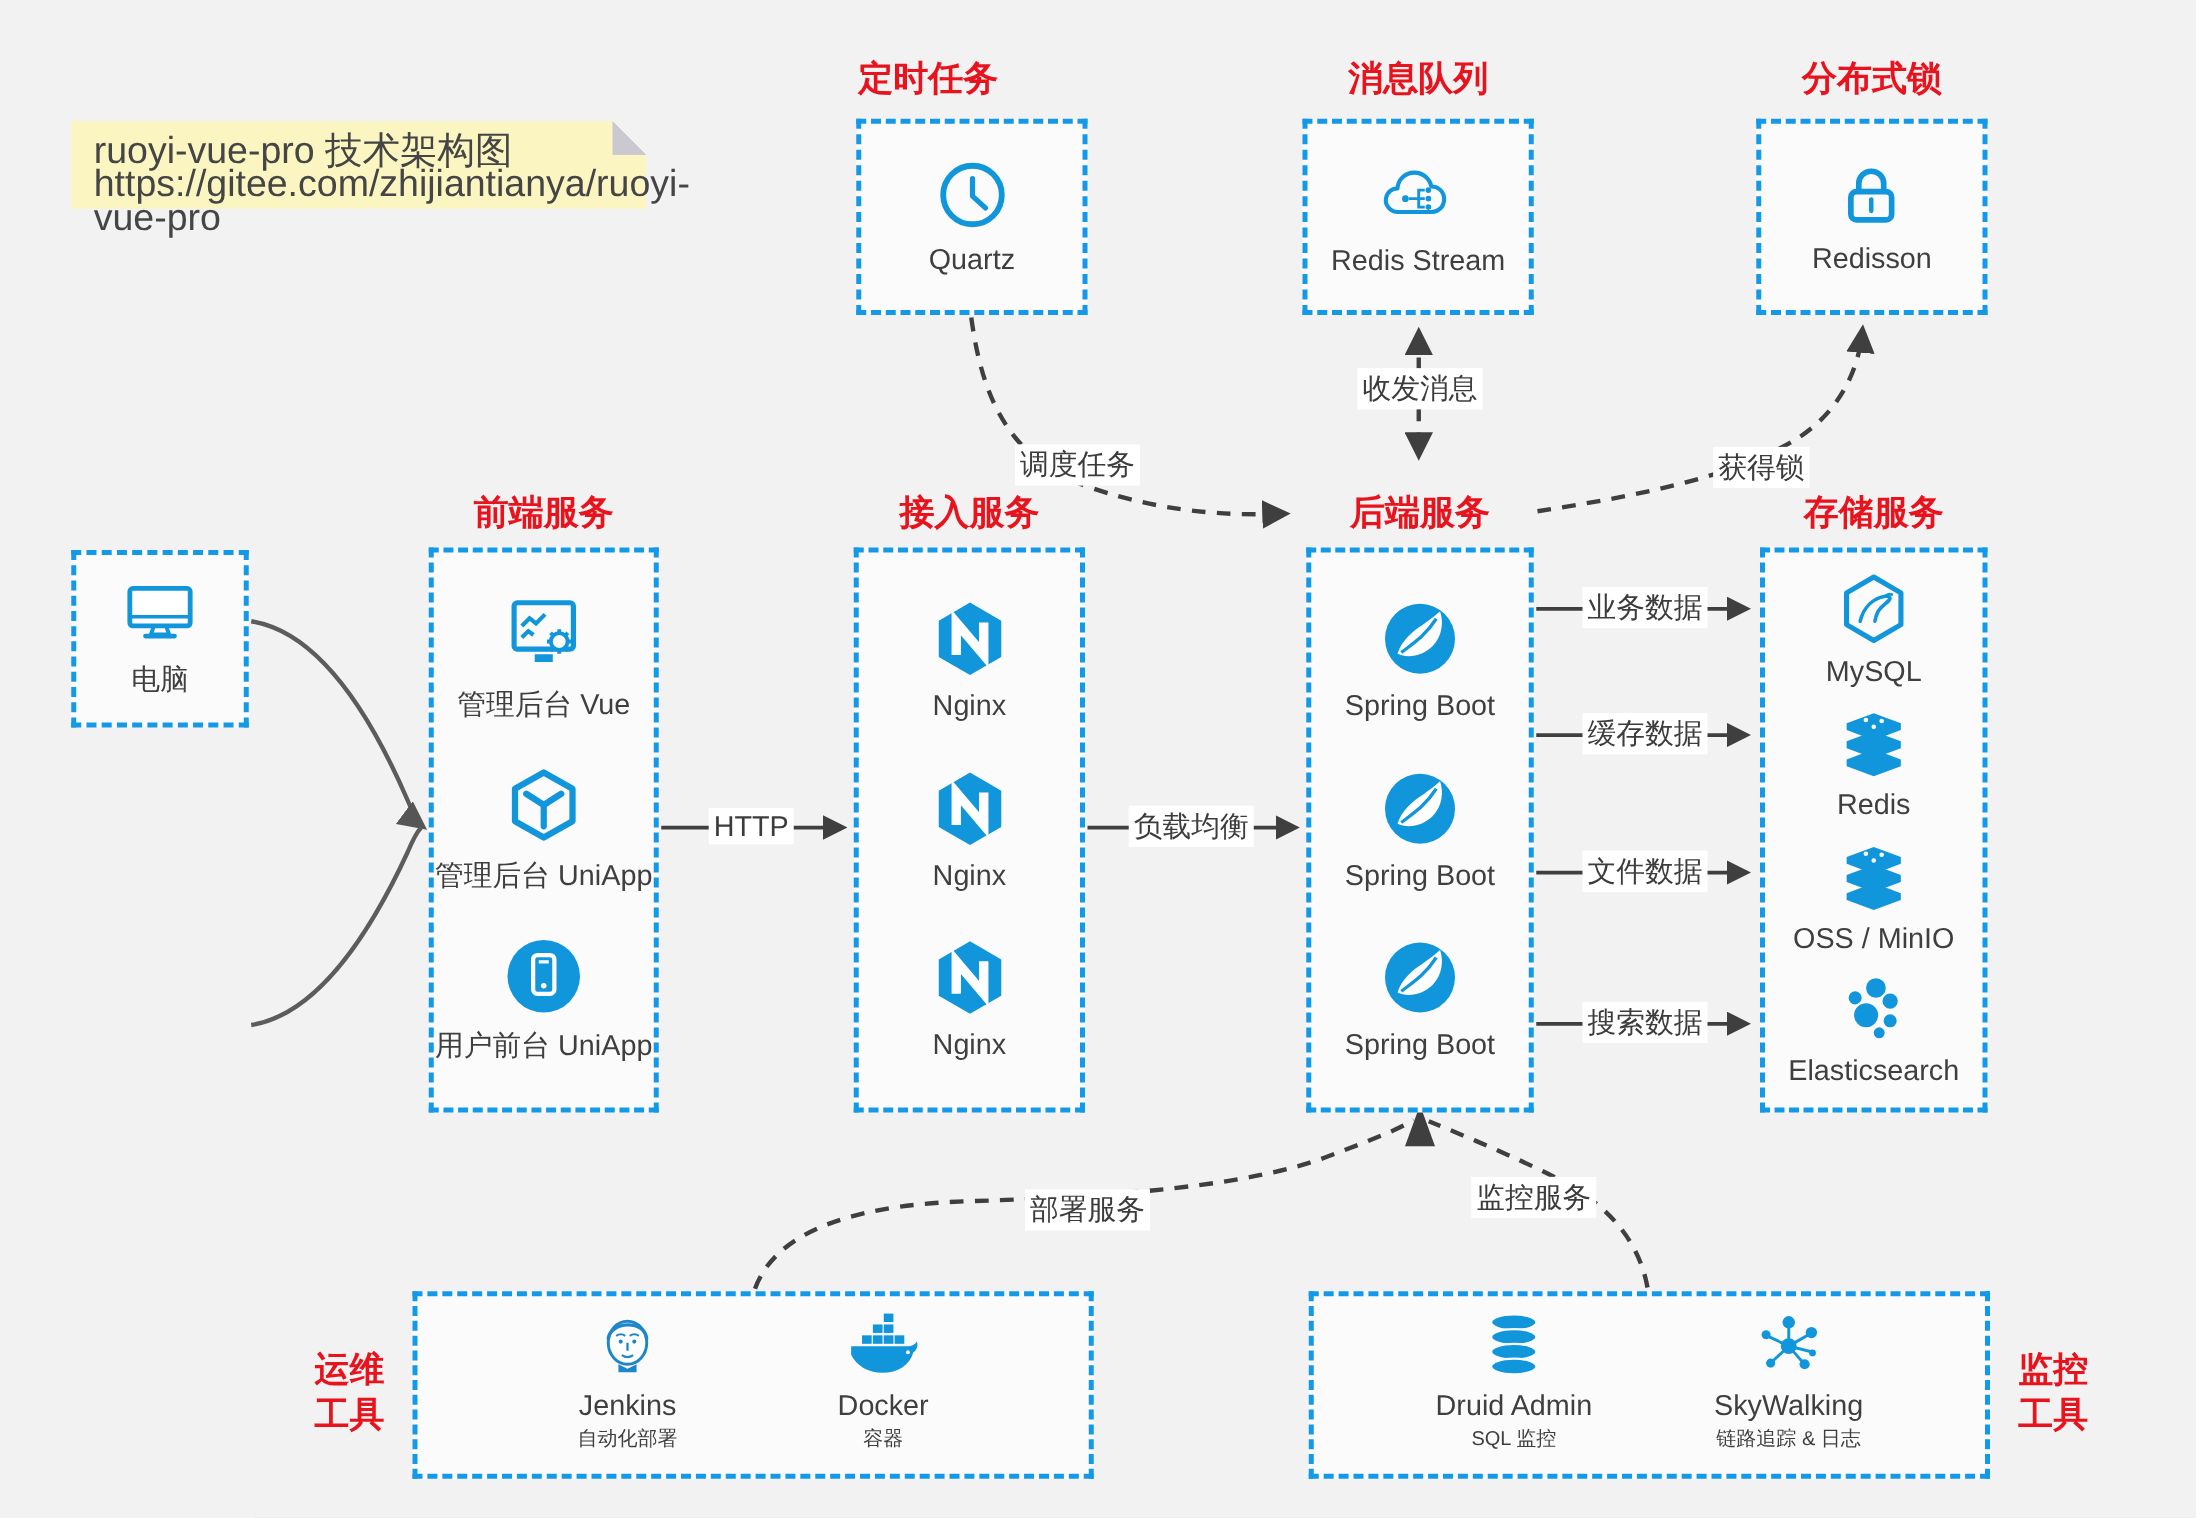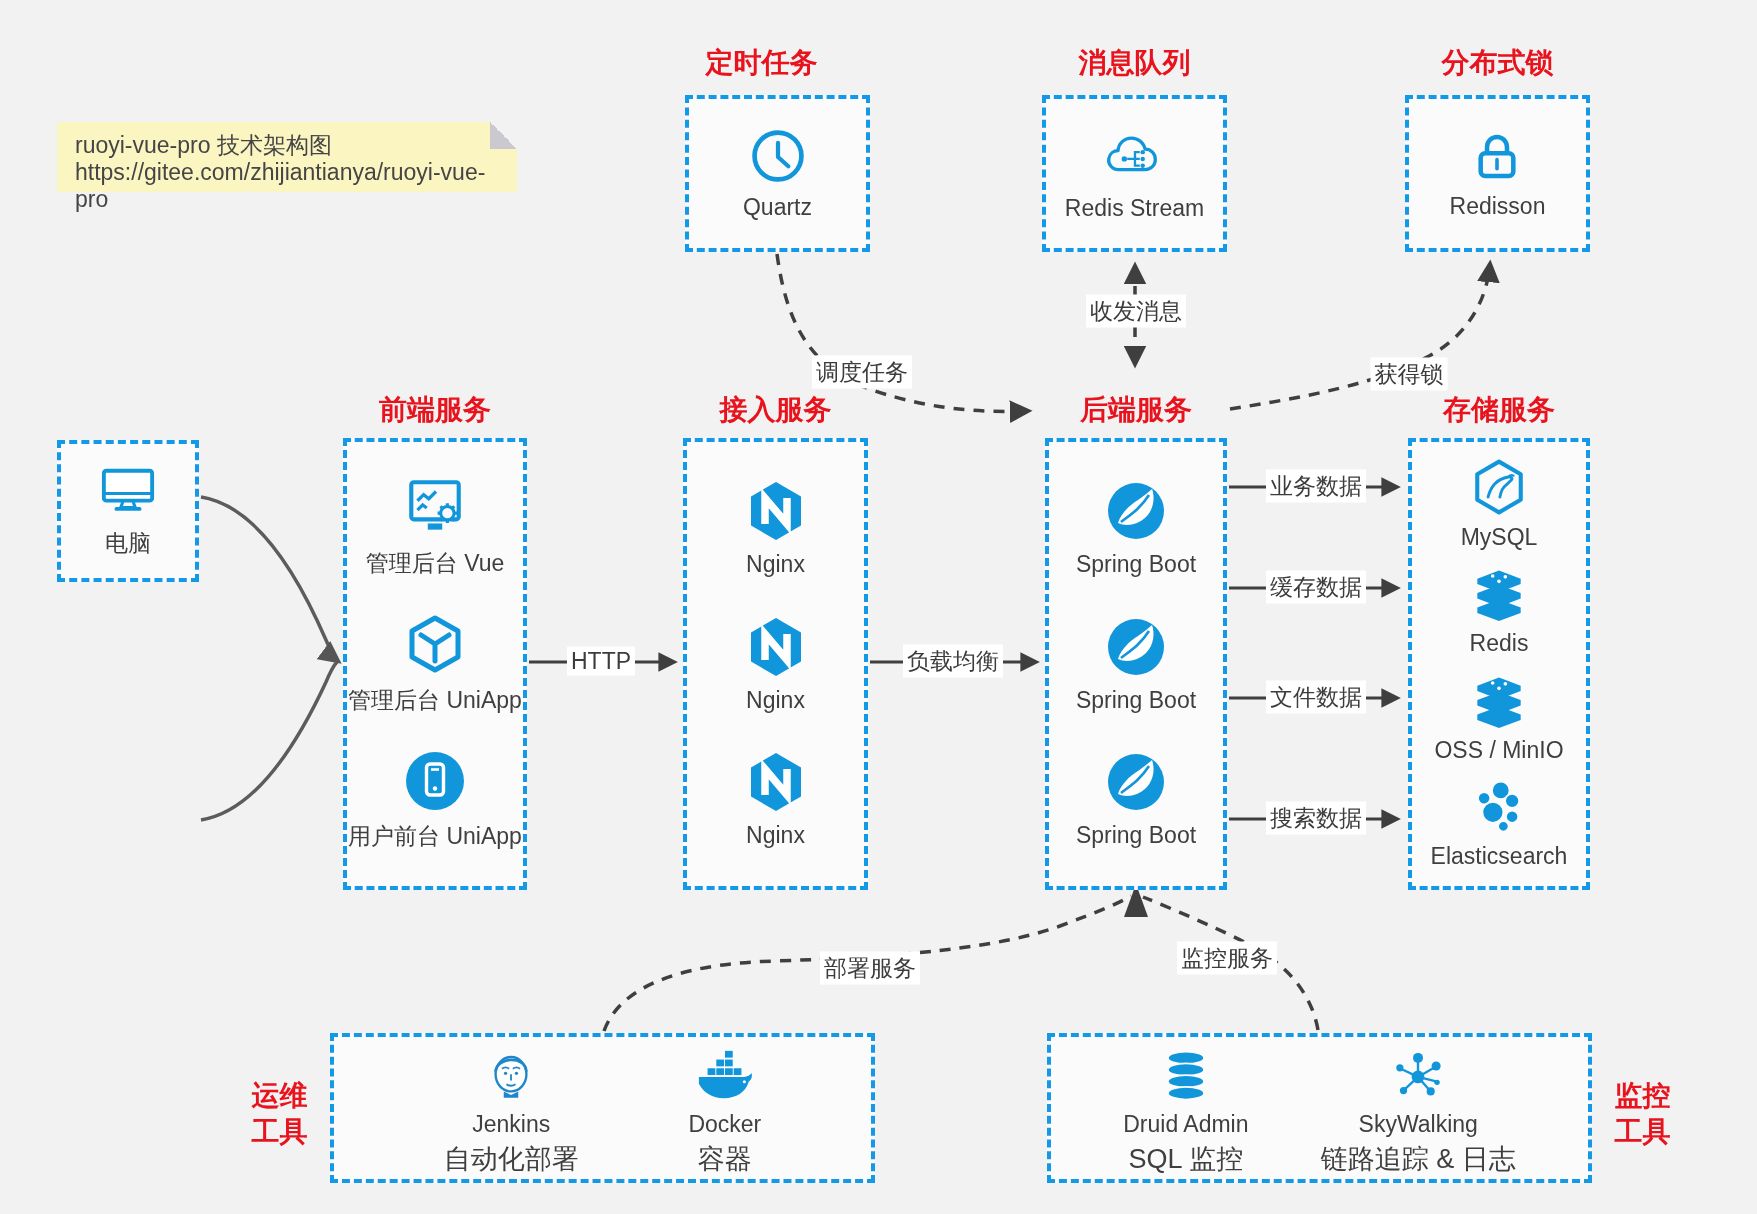--- a/index.html
+++ b/index.html
@@ -4,33 +4,33 @@
 <style>
   html,body{margin:0;padding:0;background:#e9e9ea;}
   .canvas{
     position:relative;width:1757px;height:1214px;background:#f2f2f3;
     font-family:"Liberation Sans","DejaVu Sans",sans-serif;color:#3c3c3c;
     overflow:hidden;
   }
   svg.overlay{position:absolute;left:0;top:0;width:1757px;height:1214px;pointer-events:none;}
   
   .note{position:absolute;left:57px;top:97px;width:460px;height:70px;background:#fbf5c1;
-        padding:10px 0 0 18px;box-sizing:border-box;font-size:23px;line-height:27px;color:#454545;margin-top:25px;}
+        padding:10px 0 0 18px;box-sizing:border-box;font-size:30px;line-height:27px;color:#454545;}
   .note-fold{position:absolute;right:0;top:0;width:27px;height:27px;
         background:linear-gradient(to bottom left,#f2f2f3 50%,#c9c9cf 50%);}
   
   .rtitle{position:absolute;font-size:28px;font-weight:700;color:#e8131d;text-align:center;white-space:nowrap;}
   
   .dbox{position:absolute;border:4px dashed #1499e8;background:#fbfbfc;box-sizing:border-box;
         display:flex;flex-direction:column;align-items:center;justify-content:space-evenly;}
   .dbox.row{flex-direction:row;align-items:flex-start;justify-content:space-evenly;padding-top:10px;}
   .citem,.bitem{display:flex;flex-direction:column;align-items:center;}
   .ilabel{font-size:23px;color:#3f3f3f;margin-top:8px;white-space:nowrap;}
   .bname{font-size:23px;color:#3f3f3f;margin-top:6px;white-space:nowrap;}
-  .bdesc{font-size:27px;color:#3f3f3f;margin-top:3px;white-space:nowrap;}
+  .bdesc{font-size:16px;color:#3f3f3f;margin-top:3px;white-space:nowrap;}
   .icon{display:block;line-height:0;}
   .icon svg{width:100%;height:100%;}
   
   .elabel{position:absolute;transform:translate(-50%,-50%);background:#ffffff;
           padding:1px 4px;font-size:23px;color:#3c3c3c;white-space:nowrap;}
   .sidelabel{position:absolute;font-size:28px;font-weight:700;color:#e8131d;
              line-height:36px;text-align:center;white-space:nowrap;}
 </style>
 </head>
 <body>
@@ -64,21 +64,21 @@
     <path d="M1318,1030 C1312,996 1290,967 1252,946 C1226,932 1180,912 1143,897" fill="none" stroke="#3f3f3f" stroke-width="3.5" stroke-dasharray="11 9"></path>
     <polygon points="1136,884 1148,917 1124,917" fill="#3f3f3f"></polygon>
   </svg>
 
   <div class="note">
     <div class="note-fold"></div>
     <div>ruoyi-vue-pro 技术架构图</div>
     <div>https://gitee.com/zhijiantianya/ruoyi-vue-pro</div>
   </div>
 
-  <div class="rtitle" style="left:669px;top:44px;width:185px">定时任务</div>
+  <div class="rtitle" style="left:650px;top:44px;width:185px">定时任务</div>
   <div class="rtitle" style="left:1042px;top:44px;width:185px">消息队列</div>
   <div class="rtitle" style="left:1405px;top:44px;width:185px">分布式锁</div>
   <div class="rtitle" style="left:343px;top:391px;width:184px">前端服务</div>
   <div class="rtitle" style="left:683px;top:391px;width:185px">接入服务</div>
   <div class="rtitle" style="left:1045px;top:391px;width:182px">后端服务</div>
   <div class="rtitle" style="left:1408px;top:391px;width:182px">存储服务</div>
 
   <div class="dbox" style="left:685px;top:95px;width:185px;height:157px">
     <div class="citem">
       <span class="icon" style="width:60px;height:60px">

